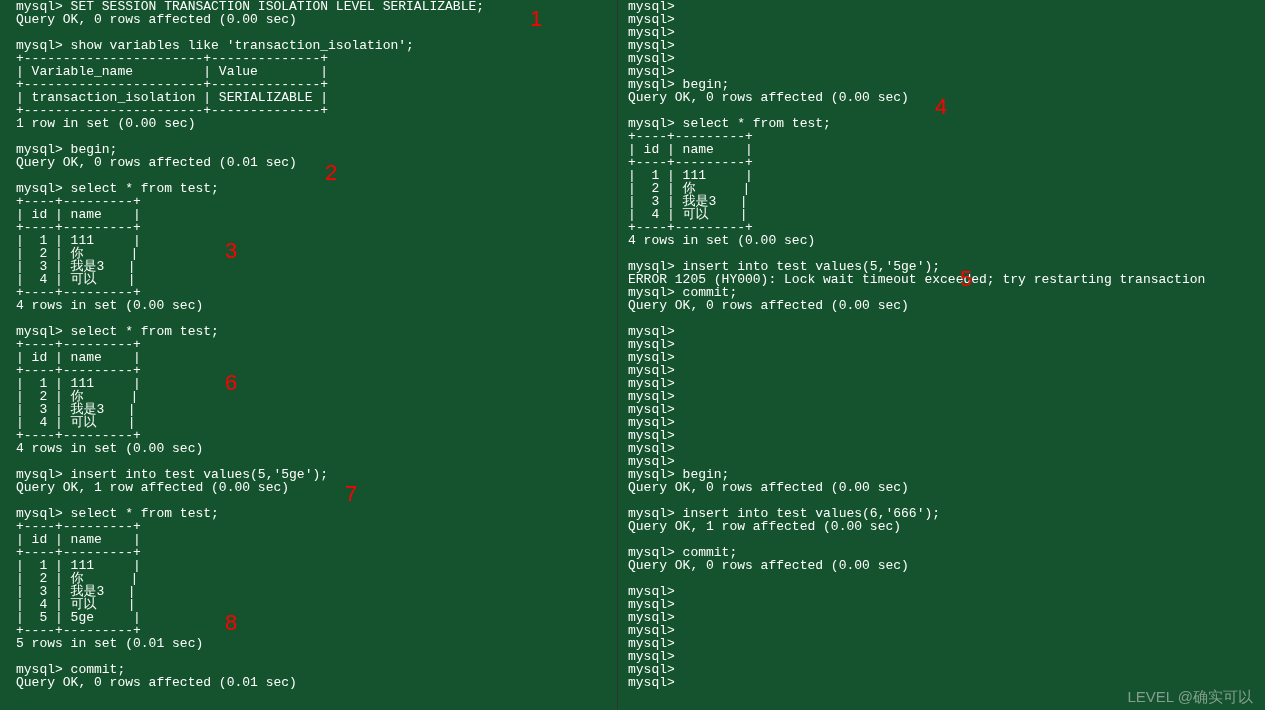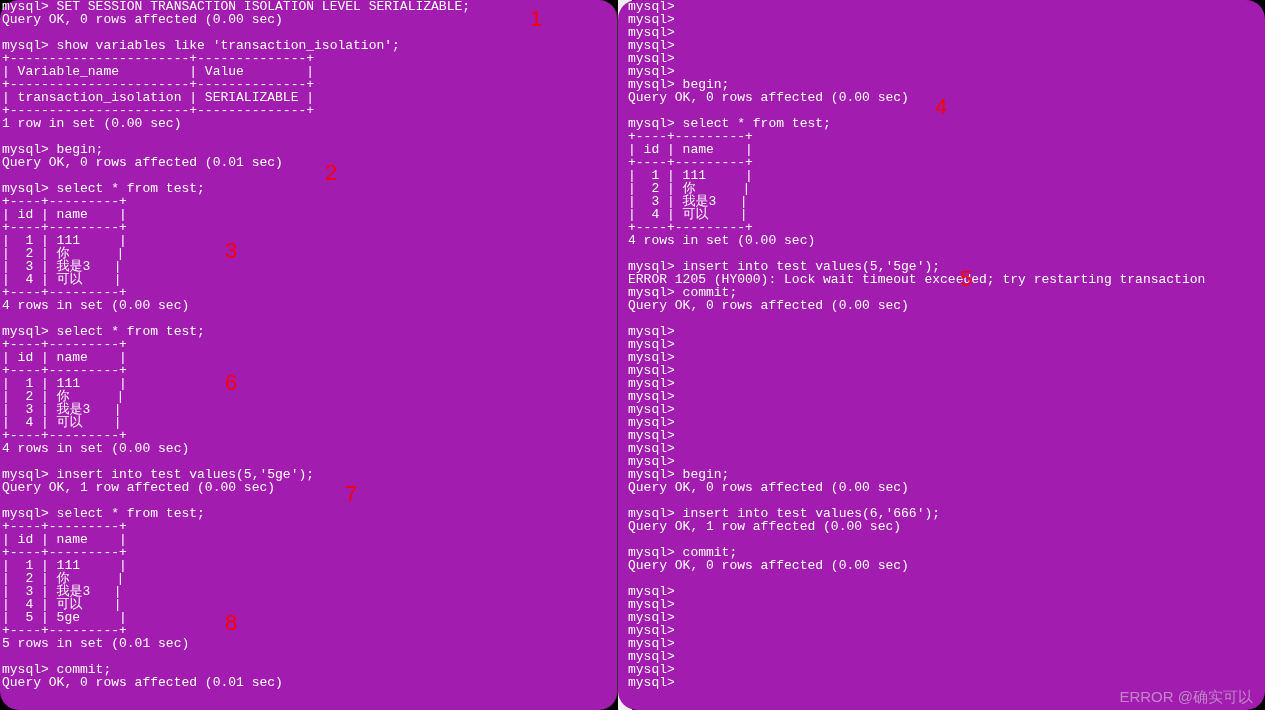--- a/index.html
+++ b/index.html
@@ -13,25 +13,24 @@
     height: 710px;
     overflow: hidden;
     position: relative;
   }
   .panes {
     display: flex;
     width: 100%;
     height: 100%;
   }
   .pane {
-    background: #a21caf;
+    background: #14532d;
     white-space: pre;
-    padding: 0 2px;
+    padding: 0 16px;
     position: relative;
-    border-radius: 19px;
   }
   .pane-left {
     width: 618px;
     border-right: 1px solid #333;
   }
   .pane-right {
     flex: 1;
     padding-left: 10px;
   }
   .scroll {
@@ -84,13 +83,13 @@
     <div class="anno" style="left: 530px; top: 8px;">1</div>
     <div class="anno" style="left: 325px; top: 162px;">2</div>
     <div class="anno" style="left: 225px; top: 240px;">3</div>
     <div class="anno" style="left: 935px; top: 96px;">4</div>
     <div class="anno" style="left: 960px; top: 268px;">5</div>
     <div class="anno" style="left: 225px; top: 372px;">6</div>
     <div class="anno" style="left: 345px; top: 483px;">7</div>
     <div class="anno" style="left: 225px; top: 612px;">8</div>
   </div>
 
-<div class="watermark">ERROR @确实可以</div>
+<div class="watermark">LEVEL @确实可以</div>
 
 </body></html>

